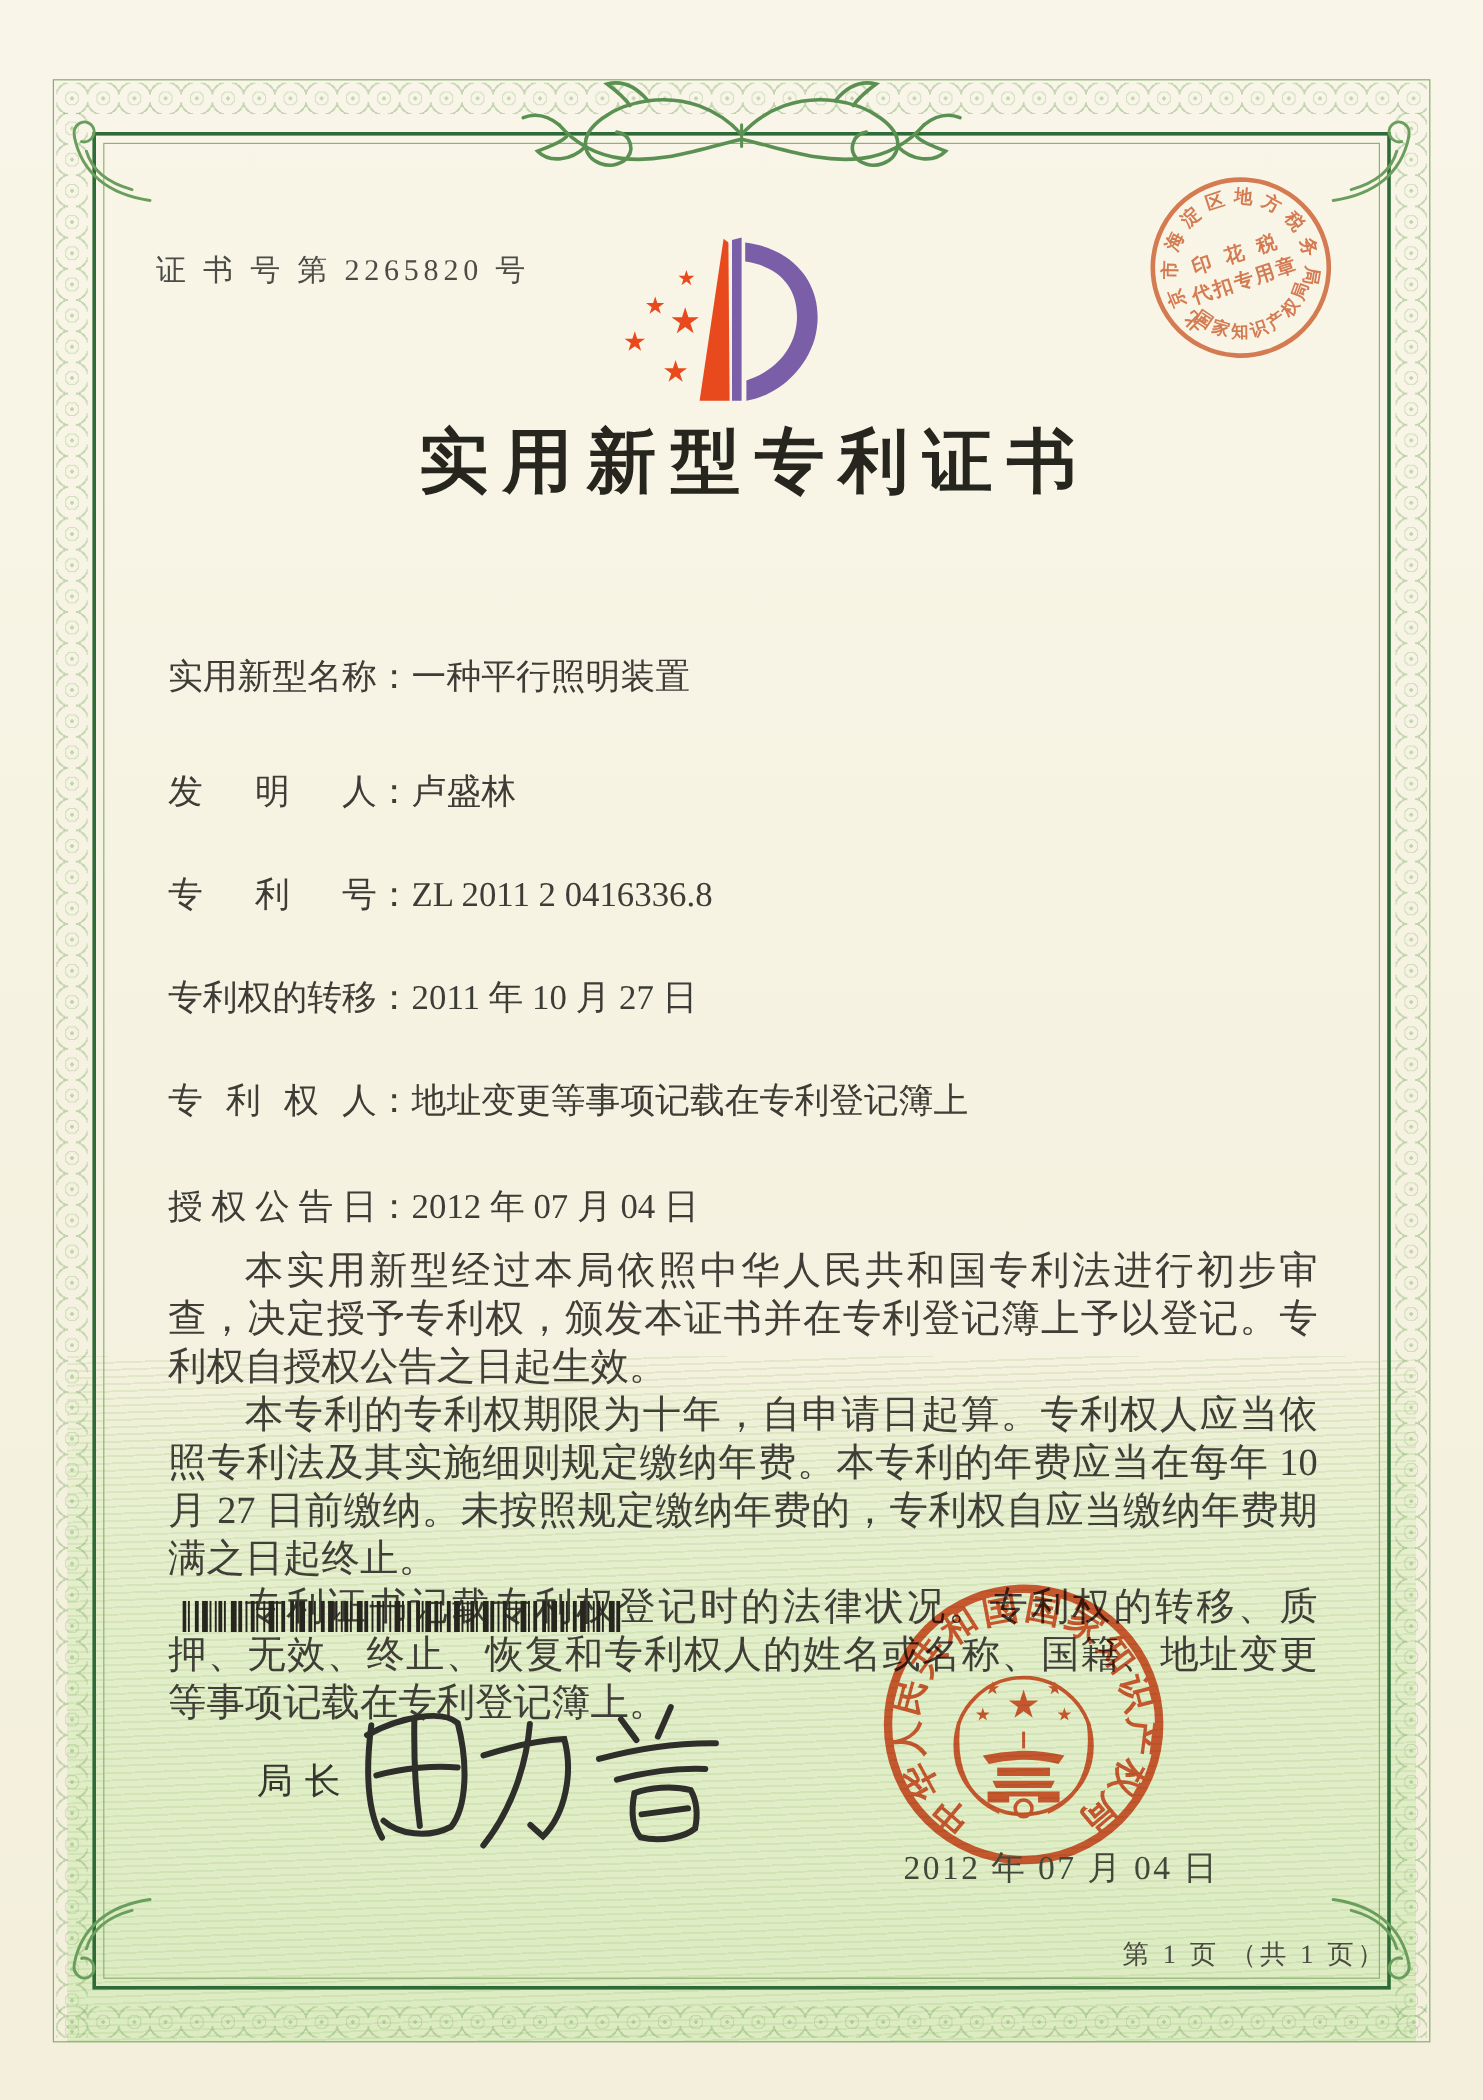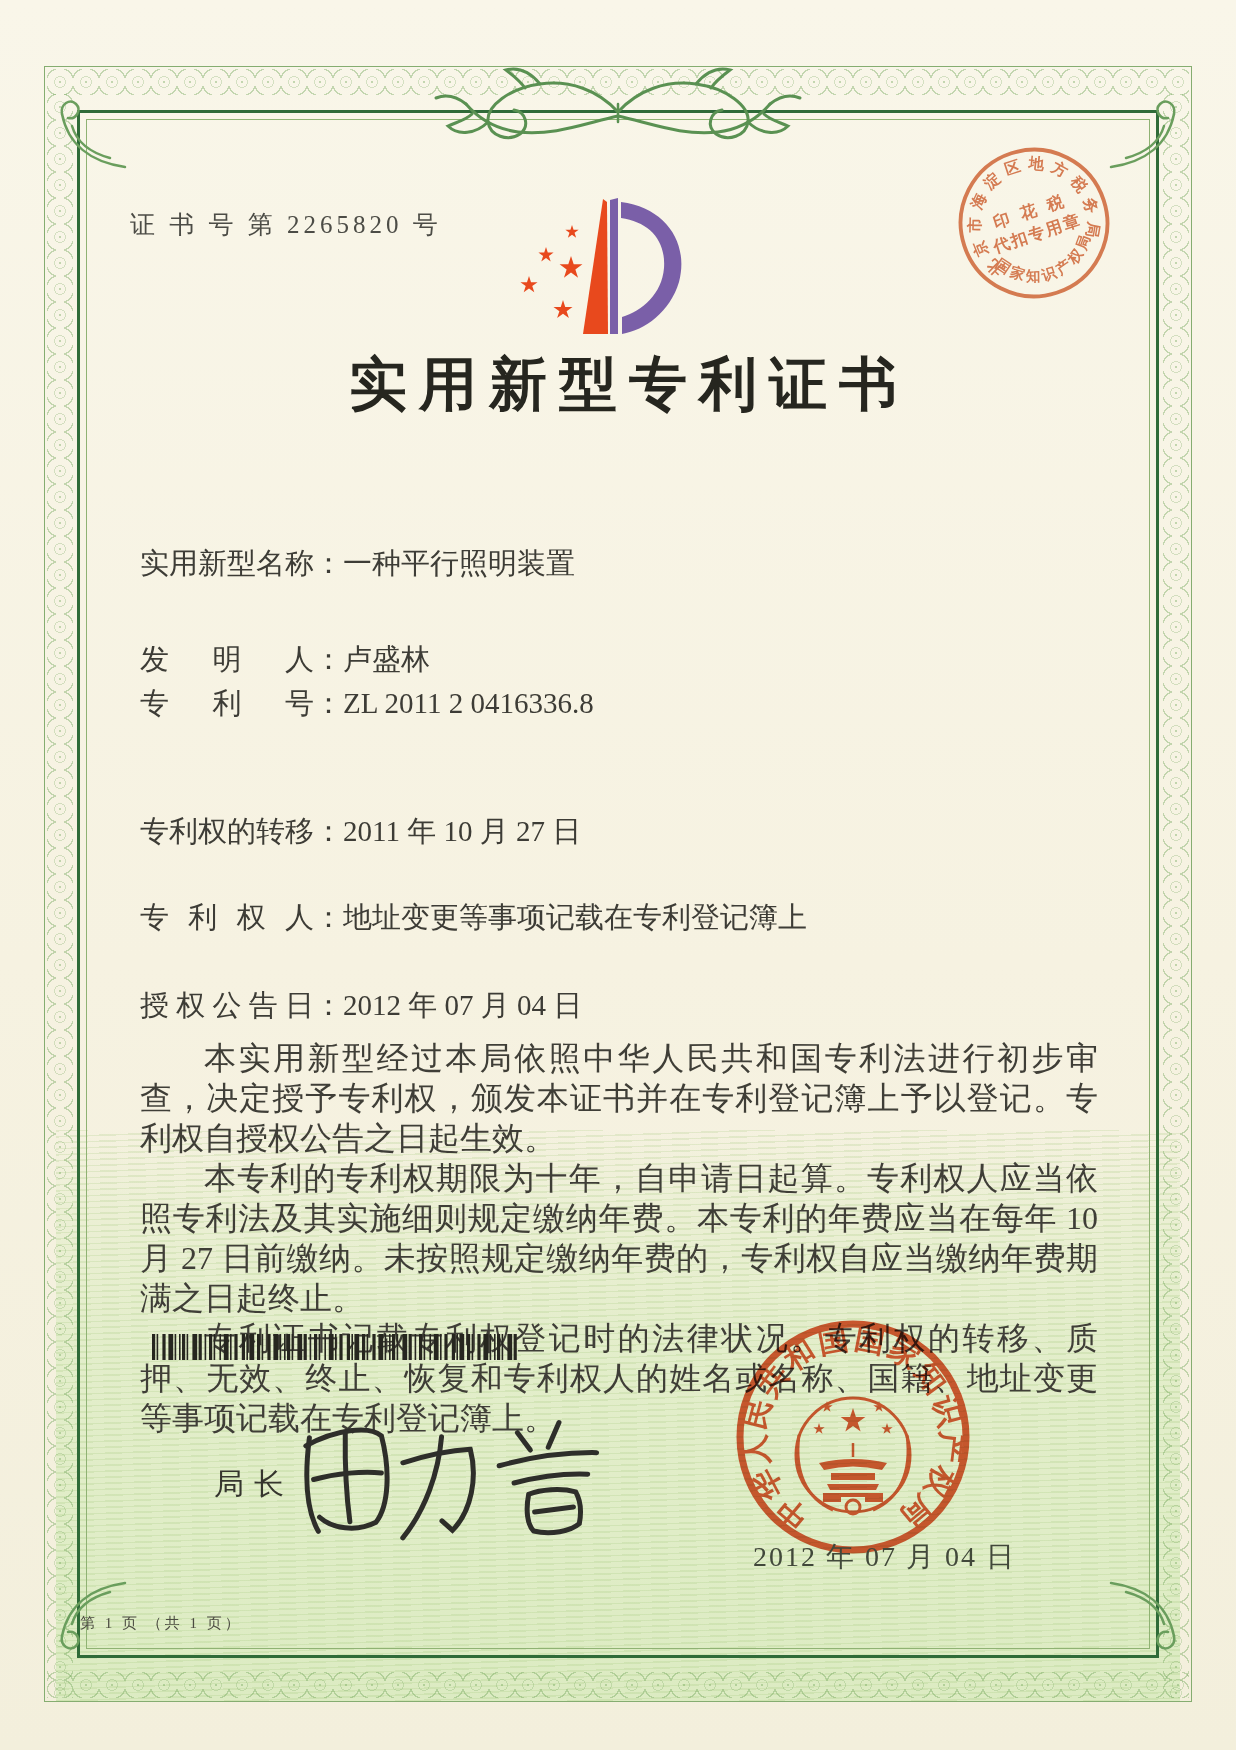--- a/index.html
+++ b/index.html
@@ -43,21 +43,21 @@
   .barcode-wrap{position:absolute;left:152px;top:1334px;z-index:3;}
   svg[data-name="barcode"] rect{fill:#26261f;}
   
   .sig-title{position:absolute;left:214px;top:1464px;font-size:30px;letter-spacing:10px;color:#35352e;z-index:3;}
   .sig-svg{position:absolute;left:292px;top:1408px;z-index:3;}
   
   .seal{position:absolute;left:733px;top:1317px;z-index:4;mix-blend-mode:multiply;opacity:.92;}
   .seal-date{position:absolute;left:753px;top:1538px;font-size:28px;letter-spacing:2px;color:#41483a;z-index:5;white-space:nowrap;}
   .stamp{position:absolute;left:952px;top:141px;z-index:4;mix-blend-mode:multiply;opacity:.85;}
   
-  .footer{position:absolute;left:80px;right:80px;top:1614px;text-align:left;font-size:15px;letter-spacing:3px;color:#4b4b41;z-index:3;}
+  .footer{position:absolute;left:80px;right:80px;top:1614px;text-align:right;font-size:22px;letter-spacing:3px;color:#4b4b41;z-index:3;}
   .orn-top{position:absolute;left:368px;top:62px;z-index:2;}
   svg text{font-family:"Liberation Serif","DejaVu Serif",serif;}
 </style>
 </head>
 <body>
 
 <div class="page" data-name="patent-certificate-page">
 
   <div class="green-zone" data-name="guilloche-background"></div>
   <div class="outer-line" data-name="outer-border-line"></div>
@@ -135,21 +135,21 @@
   </svg>
 
   <div class="title" data-name="certificate-title">实用新型专利证书</div>
 
   <div class="field" style="top:544px" data-name="field-row-utility-model-name">
     <span class="lbl" data-name="field-label">实用新型名称</span><span class="colon" data-name="field-colon">：</span><span class="val" data-name="field-value">一种平行照明装置</span>
   </div>
   <div class="field" style="top:640px" data-name="field-row-inventor">
     <span class="lbl" data-name="field-label">发明人</span><span class="colon" data-name="field-colon">：</span><span class="val" data-name="field-value">卢盛林</span>
   </div>
-  <div class="field" style="top:684px" data-name="field-row-patent-number">
+  <div class="field" style="top:726px" data-name="field-row-patent-number">
     <span class="lbl" data-name="field-label">专利号</span><span class="colon" data-name="field-colon">：</span><span class="val" data-name="field-value">ZL 2011 2 0416336.8</span>
   </div>
   <div class="field" style="top:812px" data-name="field-row-filing-date">
     <span class="lbl" data-name="field-label">专利权的转移</span><span class="colon" data-name="field-colon">：</span><span class="val" data-name="field-value">2011 年 10 月 27 日</span>
   </div>
   <div class="field" style="top:898px" data-name="field-row-patentee">
     <span class="lbl" data-name="field-label">专利权人</span><span class="colon" data-name="field-colon">：</span><span class="val" data-name="field-value">地址变更等事项记载在专利登记簿上</span>
   </div>
   <div class="field" style="top:986px" data-name="field-row-grant-date">
     <span class="lbl" data-name="field-label">授权公告日</span><span class="colon" data-name="field-colon">：</span><span class="val" data-name="field-value">2012 年 07 月 04 日</span>

